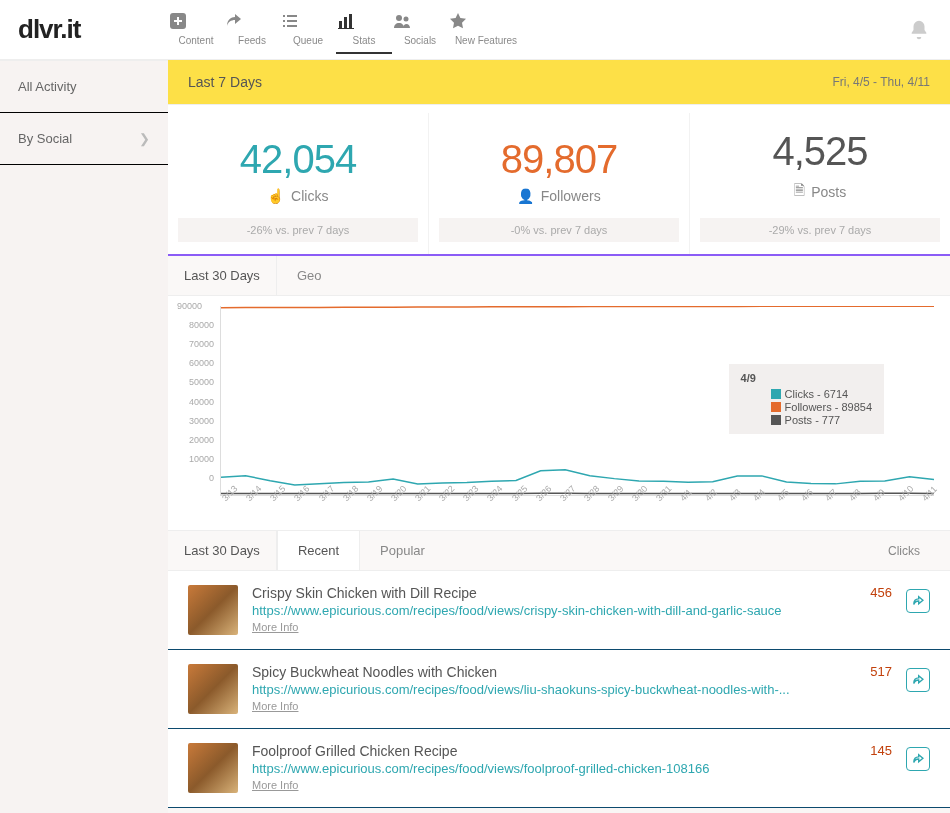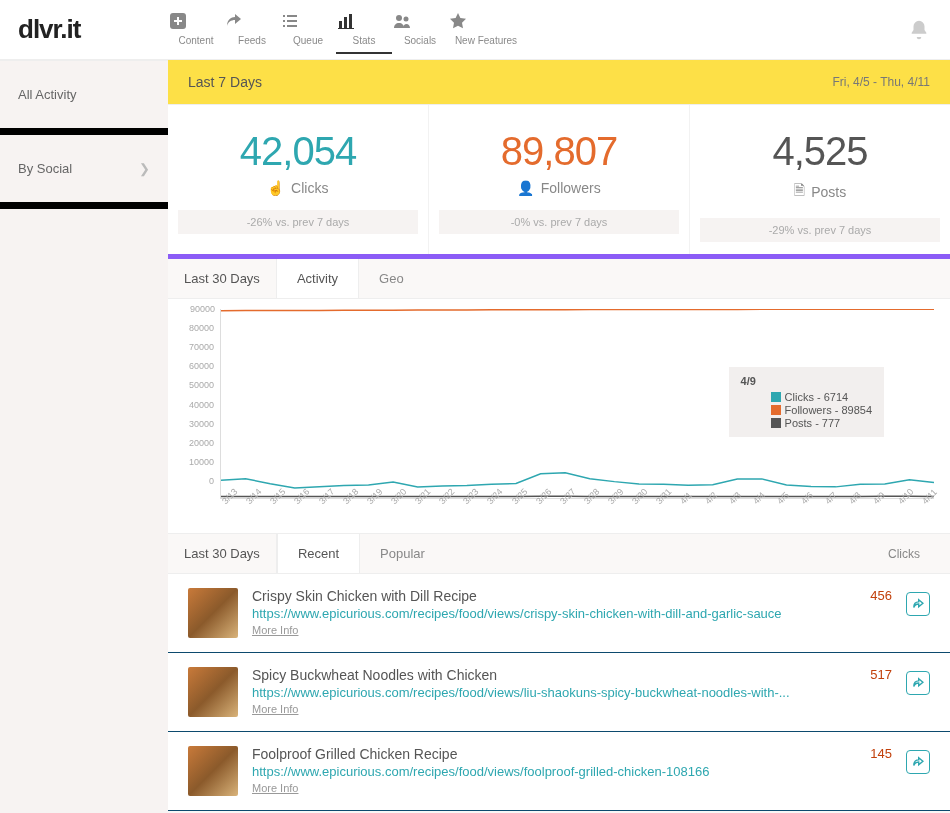--- a/index.html
+++ b/index.html
@@ -8,28 +8,28 @@
 .logo { width: 168px; padding-left: 18px; font-size: 26px; font-weight: 700; color: #222; letter-spacing: -1px; }
 .topnav { display: flex; gap: 0; }
 .topnav-item { width: 56px; text-align: center; cursor: pointer; padding-top: 6px; }
 .topnav-item .ic { height: 22px; color: #888; }
 .topnav-item .lbl { font-size: 10px; color: #8a8a8a; margin-top: 2px; }
 .topnav-item.active .ic { color: #333; }
 .topnav-item.active { border-bottom: 2px solid #333; padding-bottom: 6px; }
 .bell { margin-left: auto; margin-right: 20px; color: #ccc; }
 .layout { display: flex; }
 .sidebar { width: 168px; background: #f7f3f2; min-height: 753px; }
-.side-item { padding: 26px 18px; border-bottom: 7px solid #000000; font-size: 13px; color: #666; cursor: pointer; display:flex; justify-content:space-between; align-items:center; }
+.side-item { padding: 18px 18px; border-bottom: 1px solid #000000; font-size: 13px; color: #666; cursor: pointer; display:flex; justify-content:space-between; align-items:center; }
 .side-item:first-child { border-top: 1px solid #eee; }
 .side-item .chev { color:#bbb; }
 .main { flex: 1; padding: 0; }
 .header-row { display: flex; justify-content: space-between; align-items: center; padding: 14px 20px; border-bottom: 1px solid #eee; background:#fde047; }
 .header-row .range { font-size: 14px; color: #555; }
 .header-row .dates { font-size: 12px; color: #777; }
-.stats-row { display: flex; background:#fff; border-bottom:5px solid #8b5cf6; }
+.stats-row { display: flex; background:#fff; border-bottom:2px solid #8b5cf6;align-items:flex-end; }
 .stat { flex: 1; text-align: center; padding: 24px 10px 12px; border-right: 1px solid #f2f2f2; }
 .stat:last-child { border-right:none; }
 .stat .num { font-size: 40px; font-weight: 300; letter-spacing: -1px; }
 .stat.clicks .num { color: #2ea7b0; }
 .stat.followers .num { color: #e46b2d; }
 .stat.posts .num { color: #555; }
 .stat .lab { margin-top: 6px; color: #888; font-size: 14px; display:flex; justify-content:center; align-items:center; gap:6px; }
 .stat .delta { margin-top: 14px; background:#f6f3f2; color:#aaa; font-size:11px; padding:6px 0; }
 .tabs { display:flex; align-items:center; background:#faf8f7; border-bottom:1px solid #eee; }
 .tabs .lt { padding: 12px 16px; font-size:13px; color:#555; border-right:1px solid #eee; }
@@ -175,37 +175,36 @@
         <div class="lab">
             <span>🗎</span>
             <span>Posts</span>
           </div>
         <div class="delta">-29% vs. prev 7 days</div>
       </div>
     </div>
 
     <div class="tabs">
       <div class="lt">Last 30 Days</div>
-      <div class="tab active">Activity</div>
       <div class="tab">Geo</div>
     </div>
 
     <div class="chart-wrap">
       <div class="chart">
         <div class="ylabels" id="ylabels">
             <span style="top: 100%; position: absolute; right: 4px;">0</span>
             <span style="top: 88.8889%; position: absolute; right: 4px;">10000</span>
             <span style="top: 77.7778%; position: absolute; right: 4px;">20000</span>
             <span style="top: 66.6667%; position: absolute; right: 4px;">30000</span>
             <span style="top: 55.5556%; position: absolute; right: 4px;">40000</span>
             <span style="top: 44.4444%; position: absolute; right: 4px;">50000</span>
             <span style="top: 33.3333%; position: absolute; right: 4px;">60000</span>
             <span style="top: 22.2222%; position: absolute; right: 4px;">70000</span>
             <span style="top: 11.1111%; position: absolute; right: 4px;">80000</span>
-            <span style="top: 0%; position: absolute; right: 3px;">90000</span>
+            <span style="top: 0%; position: absolute; right: 16px;">90000</span>
           </div>
         <div class="plot" id="plot">
           <svg id="plotsvg" width="100%" height="100%" preserveAspectRatio="none" viewBox="0 0 700 190">
               <path d="M0,172.05555555555554L24.137931034482758,170.57777777777778L48.275862068965516,175.64444444444445L72.41379310344827,179.86666666666667L96.55172413793103,178.6L120.68965517241381,177.54444444444445L144.82758620689654,176.9111111111111L168.96551724137933,173.95555555555555L193.10344827586206,179.0222222222222L217.24137931034483,177.96666666666667L241.37931034482762,177.33333333333334L265.51724137931035,176.06666666666666L289.6551724137931,175.43333333333334L313.7931034482759,165.72222222222223L337.93103448275866,164.66666666666666L362.0689655172414,170.57777777777778L386.2068965517241,173.53333333333333L410.34482758620686,175.85555555555555L434.48275862068965,176.06666666666666L458.6206896551724,177.12222222222223L482.75862068965523,176.7L506.8965517241379,171L531.0344827586207,170.7888888888889L555.1724137931035,176.9111111111111L579.3103448275862,178.38888888888889L603.448275862069,178.8111111111111L627.5862068965517,176.27777777777777L651.7241379310344,175.826L675.8620689655173,171.63333333333333L700,174.37777777777777" class="polyline" stroke="#2ea7b0"></path>
               <path d="M0,1.6888888888888687L24.137931034482758,1.6255555555555645L48.275862068965516,1.562222222222232L72.41379310344827,1.4777777777777885L96.55172413793103,1.3933333333333167L120.68965517241381,1.3088888888889016L144.82758620689654,1.2244444444444582L168.96551724137933,1.1400000000000148L193.10344827586206,1.055555555555543L217.24137931034483,0.9922222222222388L241.37931034482762,0.9288888888889062L265.51724137931035,0.8655555555555452L289.6551724137931,0.8022222222222126L313.7931034482759,0.7388888888889085L337.93103448275866,0.6755555555555475L362.0689655172414,0.6122222222222149L386.2068965517241,0.5699999999999932L410.34482758620686,0.5277777777777715L434.48275862068965,0.48555555555554974L458.6206896551724,0.44333333333332803L482.75862068965523,0.42222222222221717L506.8965517241379,0.4011111111111063L531.0344827586207,0.37999999999999545L555.1724137931035,0.3588888888888846L579.3103448275862,0.34200000000001296L603.448275862069,0.32933333333335213L627.5862068965517,0.3166666666666629L651.7241379310344,0.30822222222221285L675.8620689655173,0.295555555555552L700,0.27444444444444116" class="polyline" stroke="#e46b2d"></path>
               <path d="M0,188.48L24.137931034482758,188.43777777777777L48.275862068965516,188.5011111111111L72.41379310344827,188.54333333333332L96.55172413793103,188.5222222222222L120.68965517241381,188.48L144.82758620689654,188.45888888888888L168.96551724137933,188.41666666666666L193.10344827586206,188.5222222222222L217.24137931034483,188.5011111111111L241.37931034482762,188.48L265.51724137931035,188.43777777777777L289.6551724137931,188.39555555555555L313.7931034482759,188.35333333333332L337.93103448275866,188.3322222222222L362.0689655172414,188.37444444444444L386.2068965517241,188.41666666666666L410.34482758620686,188.43777777777777L434.48275862068965,188.45888888888888L458.6206896551724,188.48L482.75862068965523,188.45888888888888L506.8965517241379,188.39555555555555L531.0344827586207,188.37444444444444L555.1724137931035,188.45888888888888L579.3103448275862,188.5011111111111L603.448275862069,188.5222222222222L627.5862068965517,188.43777777777777L651.7241379310344,188.35966666666667L675.8620689655173,188.35333333333332L700,188.39555555555555" class="polyline" stroke="#555"></path>
             </svg>
           <div class="tooltip">
             <div class="tdate">4/9</div>
             <div class="trow">

